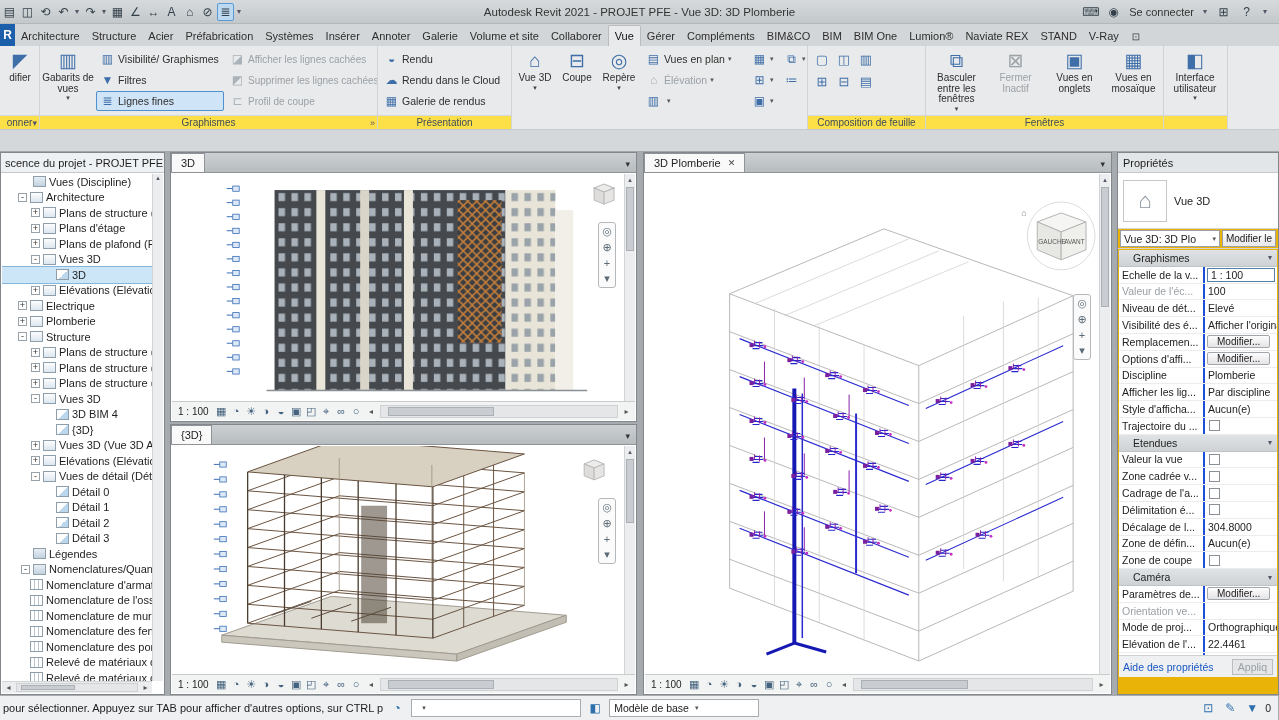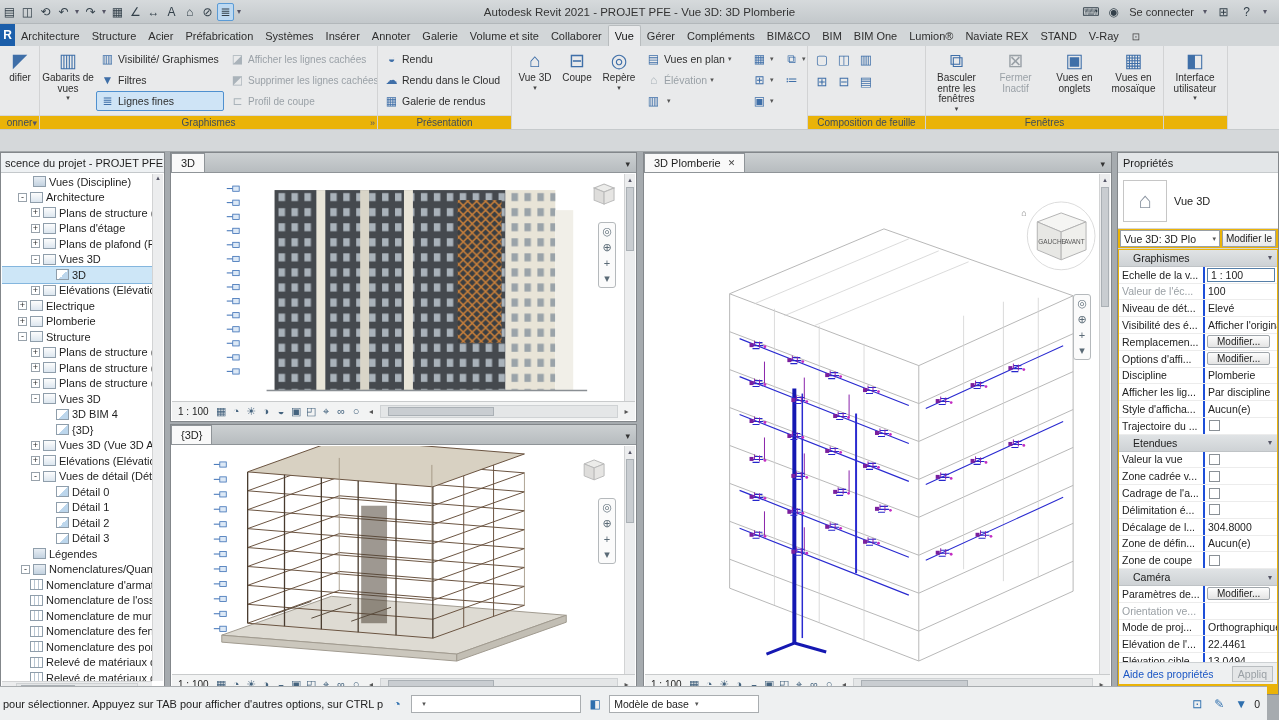--- a/index.html
+++ b/index.html
@@ -21,21 +21,21 @@
   .filebtn{width:15px;height:22px;background:#1b5eaa;color:#fff;font-weight:bold;font-size:12px;display:flex;align-items:center;justify-content:center;flex:none}
   .tabs{display:flex;align-items:flex-end;height:22px}
   .rtab{padding:4px 6px 4px;font-size:11px;color:#2e2e2e;white-space:nowrap}
   .rtab.act{background:#e9eaeb;border:1px solid #b8bcbe;border-bottom:none;border-radius:2px 2px 0 0;color:#111}
   .tabend{margin-left:4px;font-size:10px;color:#444;padding:4px 3px}
 
   
   #ribbon{position:absolute;top:46px;left:0;right:0;height:84px;background:#e9eaeb;display:flex;overflow:hidden;border-bottom:1px solid #c6cacc}
   .panel{position:relative;height:84px;border-right:1px solid #d2d3d4;display:flex;flex-direction:column;flex:none}
   .pbody{flex:1;display:flex;align-items:flex-start;padding:1px 2px 0;gap:2px;overflow:hidden}
-  .plabel{height:15px;line-height:14px;text-align:center;font-size:10px;color:#3e4c59;background:#eab308;border-top:1px solid #d6d7d8;position:relative;white-space:nowrap;overflow:hidden}
+  .plabel{height:15px;line-height:14px;text-align:center;font-size:10px;color:#3e4c59;background:#fde047;border-top:1px solid #d6d7d8;position:relative;white-space:nowrap;overflow:hidden}
   .plabel .dlg{position:absolute;right:2px;top:0;font-size:9px;color:#556}
   .bigbtn{width:52px;display:flex;flex-direction:column;align-items:center;padding:2px 0 0;flex:none;cursor:default}
   .bigbtn .bic{font-size:19px;line-height:24px;color:#3f6fa8}
   .bigbtn .blb{font-size:10px;line-height:10.5px;text-align:center;color:#2e2e2e}
   .bigbtn .car{font-size:7px;color:#444;height:8px;line-height:8px}
   .bigbtn.dis .bic,.bigbtn.dis .blb,.bigbtn.dis .car{color:#9aa1a7}
   .scol{display:flex;flex-direction:column;gap:1px;padding-top:2px;flex:none}
   .sitem{display:flex;align-items:center;height:20px;padding:0 3px;gap:3px;font-size:10.5px;color:#2e2e2e;white-space:nowrap;border:1px solid transparent}
   .sitem .ic{width:15px;text-align:center;font-size:12px;color:#3f6fa8;flex:none}
   .sitem .car{font-size:7px;color:#555}
@@ -97,26 +97,26 @@
   .prow{display:flex;align-items:center;height:16.8px;border-bottom:1px solid #ececec;font-size:10.5px}
   .plab{width:86px;flex:none;padding:0 3px;border-right:2px solid #1d4ed8;overflow:hidden;white-space:nowrap;height:100%;display:flex;align-items:center}
   .pval{flex:1;padding:0 3px;overflow:hidden;white-space:nowrap;display:flex;align-items:center;height:100%}
   .prow.sect{background:linear-gradient(#e0e3e5,#ced2d5);border-bottom:1px solid #bfc3c6}
   .prow.sect .plab{width:auto;border:none;padding-left:14px;flex:1}
   .prow.sect::after{content:"▾";padding-right:5px;font-size:8px;color:#556}
   .prow.dim .plab{color:#9aa0a5}
   .pval.btn{flex:none;margin-left:2px;padding:0 9px;height:13px;background:linear-gradient(#fdfdfd,#e4e4e4);border:1px solid #a0a6ab;font-size:10px;border-radius:2px;align-self:center;display:flex;align-items:center}
   .pval.chk{flex:none;width:11px;height:11px;border:1px solid #8a9096;background:#fff;margin-left:4px;padding:0;align-self:center}
   .pval.inp{border:1px solid #567fa8;background:#fff;height:14px;margin:1px 2px;align-self:center}
-  .pfoot{position:absolute;left:1px;right:1px;bottom:10px;height:22px;background:#eef0f1;border-top:1px solid #cdd1d3;display:flex;align-items:center;padding:0 4px;font-size:10.5px}
+  .pfoot{position:absolute;left:1px;right:1px;bottom:17px;height:22px;background:#eef0f1;border-top:1px solid #cdd1d3;display:flex;align-items:center;padding:0 4px;font-size:10.5px}
   .phelp{color:#1a56c4;white-space:nowrap;overflow:hidden}
   .papply{margin-left:auto;padding:0 5px;height:16px;line-height:15px;background:#e4e6e7;border:1px solid #b9bdc0;color:#9aa0a5;white-space:nowrap}
 
   
-  #statusbar{position:absolute;left:0;right:12px;bottom:0;height:34px;background:#eef0f1;border-top:1px solid #a9adb0;display:flex;align-items:center;font-size:11px;color:#222;padding:0 3px;gap:5px;overflow:hidden}
+  #statusbar{position:absolute;left:0;right:1px;bottom:0;height:25px;background:#eef0f1;border-top:1px solid #a9adb0;display:flex;align-items:center;font-size:11px;color:#222;padding:0 3px;gap:5px;overflow:hidden}
   .hint{white-space:nowrap;overflow:hidden}
   .sico{width:18px;text-align:center;font-size:12px;color:#2e6fae;flex:none}
   .sfield{height:18px;background:#fff;border:1px solid #a9adb0;display:flex;align-items:center;font-size:10.5px;padding:0 4px;flex:none}
   .sfield .car{margin-left:6px;font-size:7px;color:#555}
   .w170{width:170px}.w150{width:150px}
   .sright{margin-left:auto;display:flex;align-items:center;gap:4px;padding-right:4px}
   .scount{font-size:10.5px;color:#222}
 </style>
 </head>
 <body>

